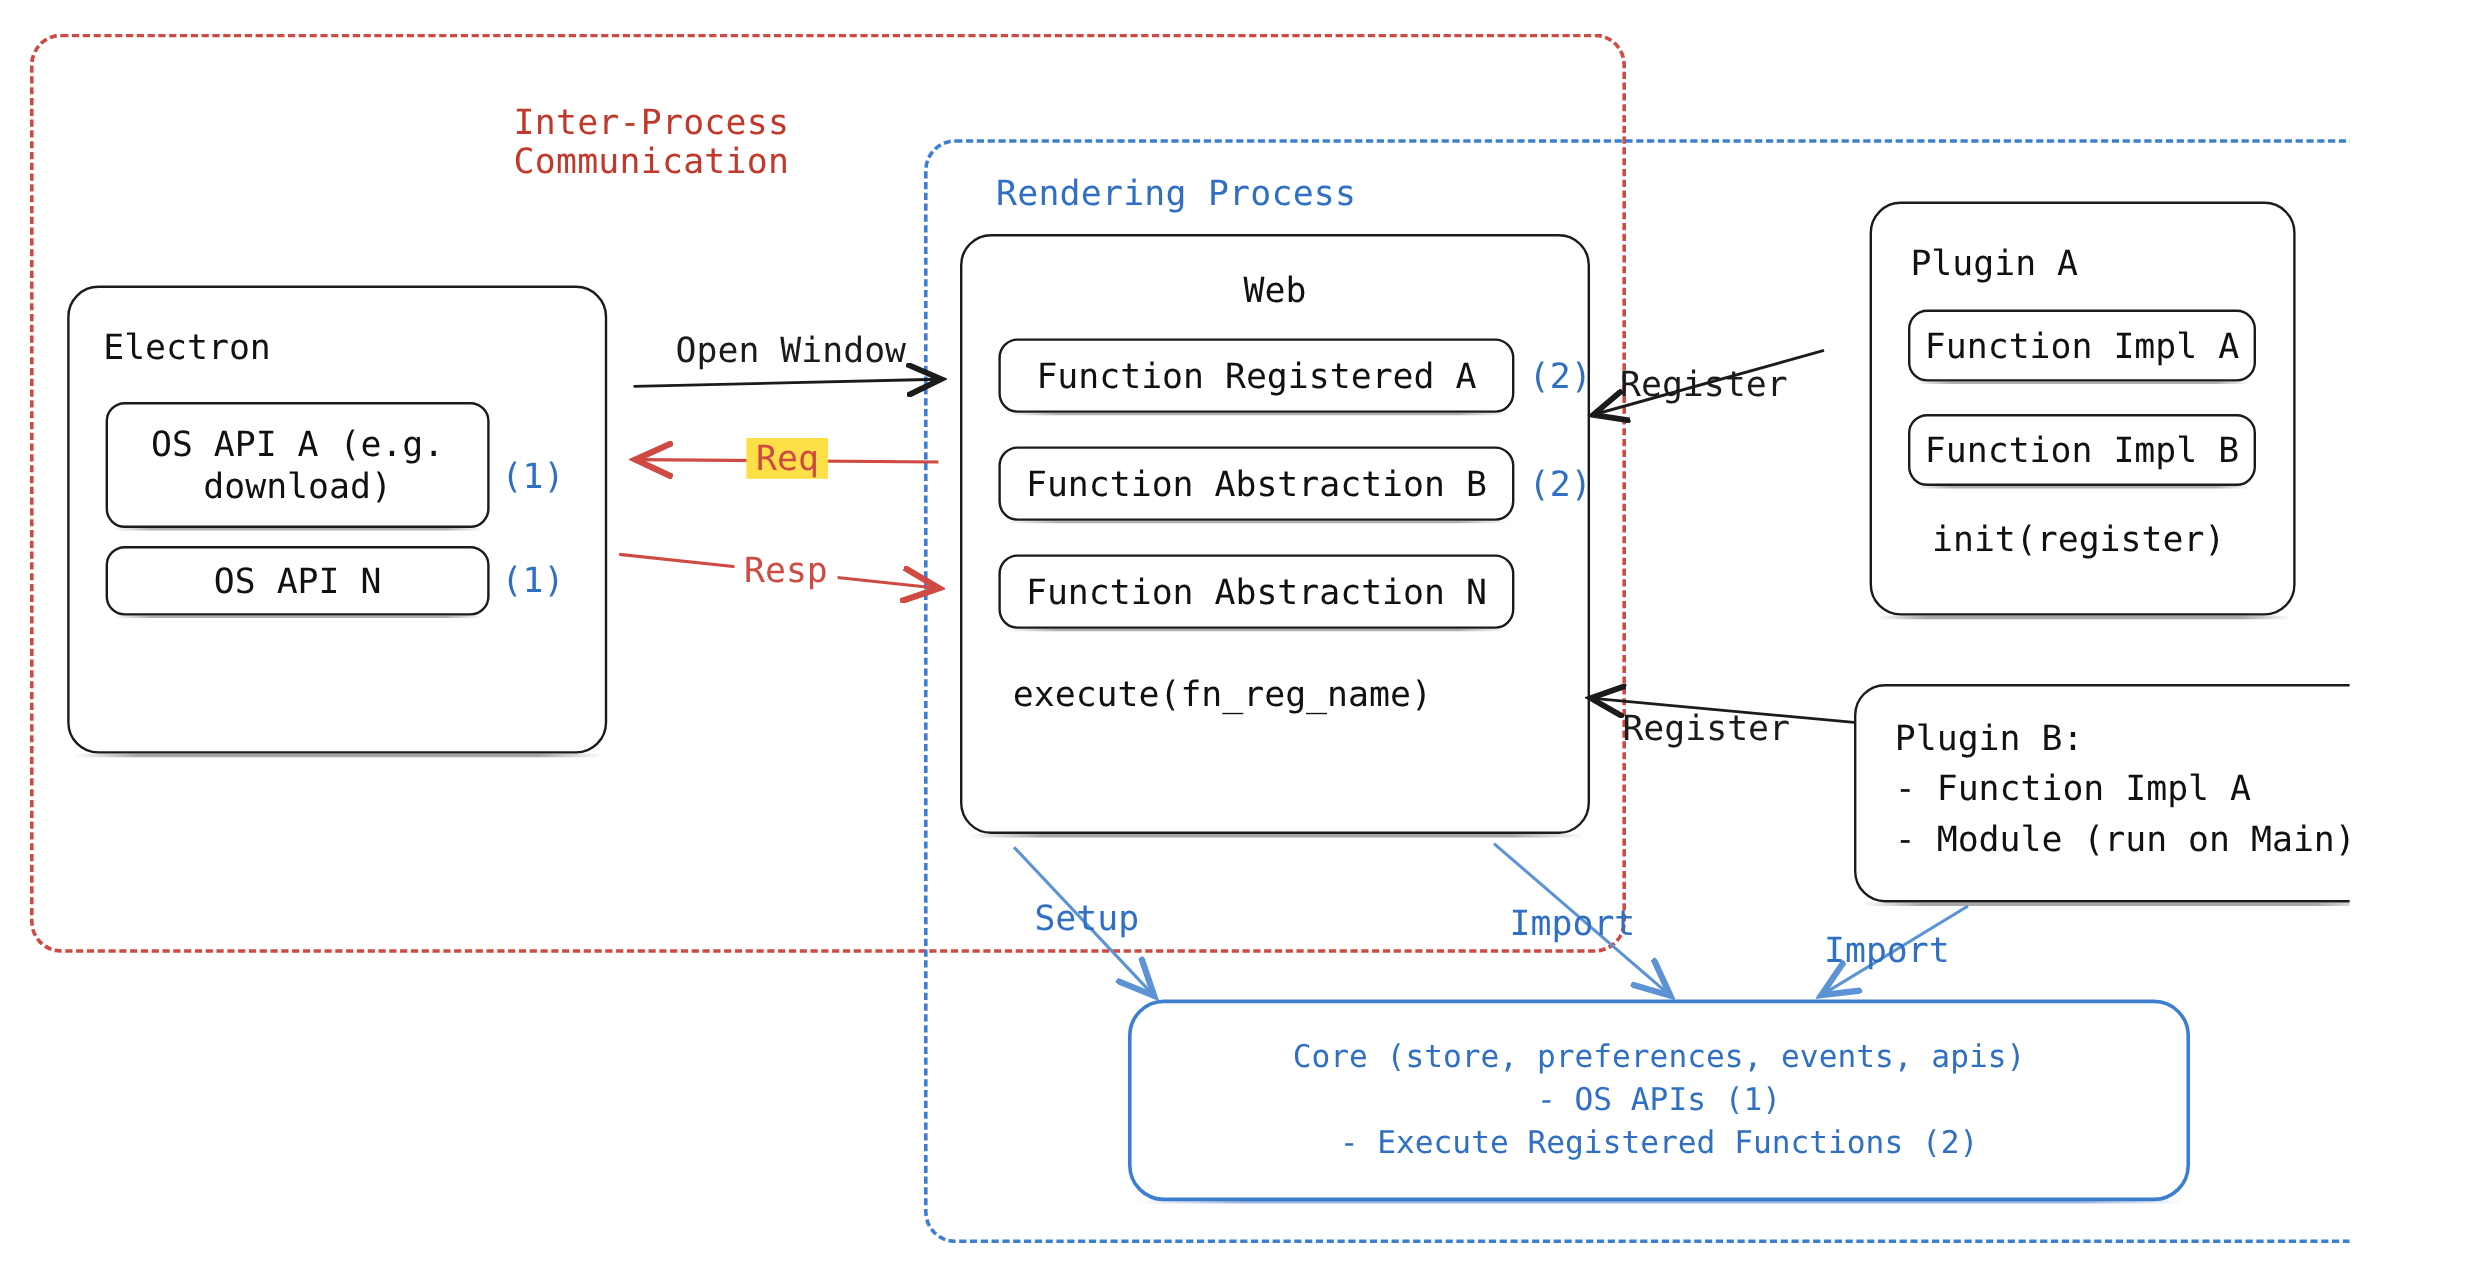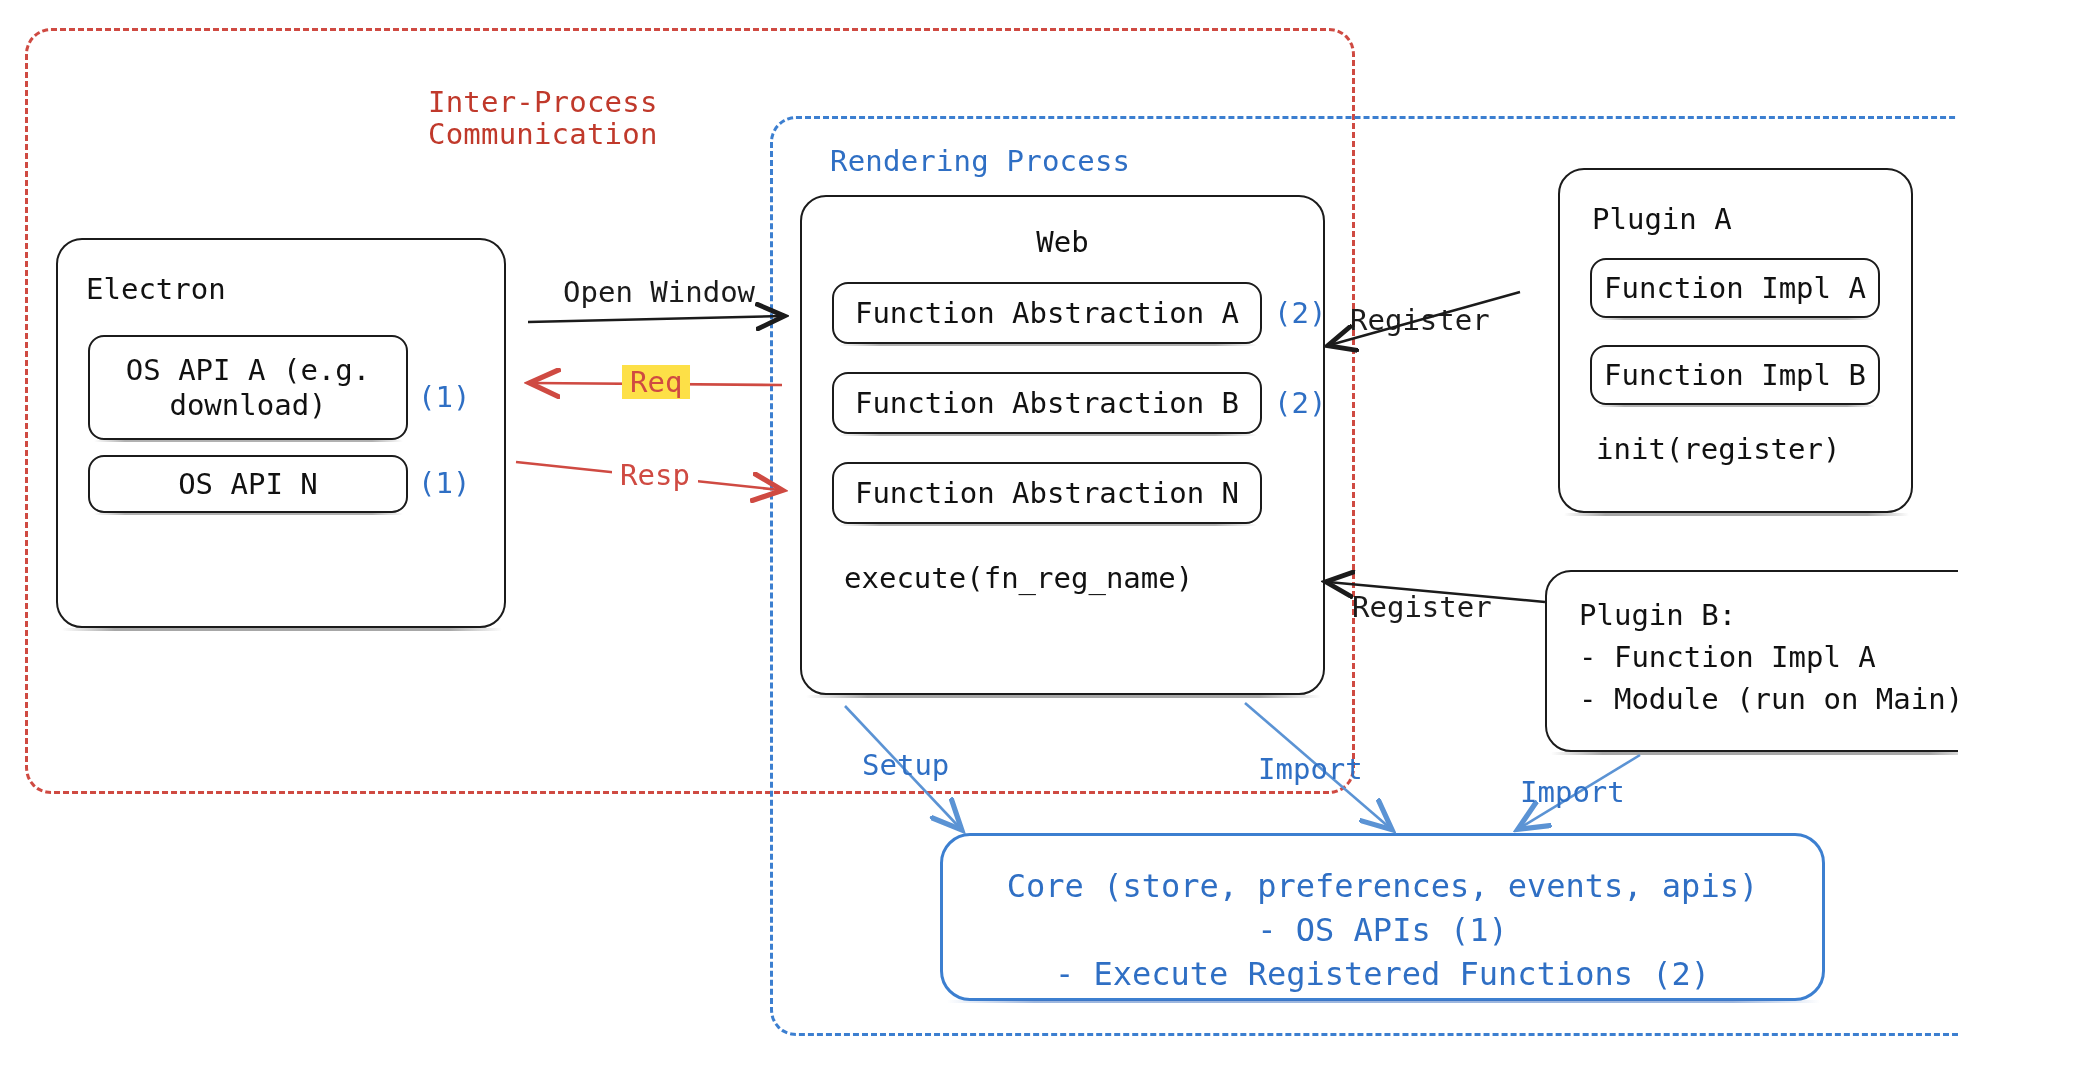--- a/index.html
+++ b/index.html
@@ -108,21 +108,21 @@
   .pluginB      { left:1545px;top:570px; width:440px; height:182px; }
   .core         { left:940px; top:833px; width:885px; height:168px;
                   border-color:#3c7fd0; border-width:3px; border-radius:30px; }
   .core::after  { background:linear-gradient(90deg,rgba(60,110,190,0) 0%,rgba(60,110,190,.5) 10%,rgba(60,110,190,.5) 90%,rgba(60,110,190,0) 100%); }
 
   .core-text{
     position:absolute;
     left:0; right:0; top:28px;
     text-align:center;
     color:#2f6fc4;
-    font-size:32px;
+    font-size:26px;
     line-height:1.38;
     white-space:pre;
   }
 
   
   .edge-label{
     position:absolute;
     font-size:29px;
     white-space:pre;
   }
@@ -154,21 +154,21 @@
     <div class="chip" style="left:30px;top:215px;width:320px;height:58px;">
       <span>OS API N</span>
     </div>
     <div class="marker" style="left:360px;top:226px;">(1)</div>
   </div>
 
   <div class="box web">
     <div class="box-title" style="left:0;right:0;top:28px;text-align:center;">Web</div>
 
     <div class="chip" style="left:30px;top:85px;width:430px;height:62px;">
-      <span>Function Abstraction A</span>
+      <span>Function Registered A</span>
     </div>
     <div class="marker" style="left:472px;top:99px;">(2)</div>
 
     <div class="chip" style="left:30px;top:175px;width:430px;height:62px;">
       <span>Function Abstraction B</span>
     </div>
     <div class="marker" style="left:472px;top:189px;">(2)</div>
 
     <div class="chip" style="left:30px;top:265px;width:430px;height:62px;">
       <span>Function Abstraction N</span>
@@ -181,21 +181,21 @@
     <div class="box-title" style="left:32px;top:32px;">Plugin A</div>
 
     <div class="chip" style="left:30px;top:88px;width:290px;height:60px;">
       <span>Function Impl A</span>
     </div>
 
     <div class="chip" style="left:30px;top:175px;width:290px;height:60px;justify-content:center;">
       <span>Function Impl B</span>
     </div>
 
-    <div class="plain" style="left:36px;top:258px;">init(register)</div>
+    <div class="plain" style="left:50px;top:258px;">init(register)</div>
   </div>
 
   <div class="box pluginB">
     <div class="plain" style="left:32px;top:22px;">Plugin B:
 - Function Impl A
 - Module (run on Main)</div>
   </div>
 
   <div class="box core">
     <div class="core-text">Core (store, preferences, events, apis)

